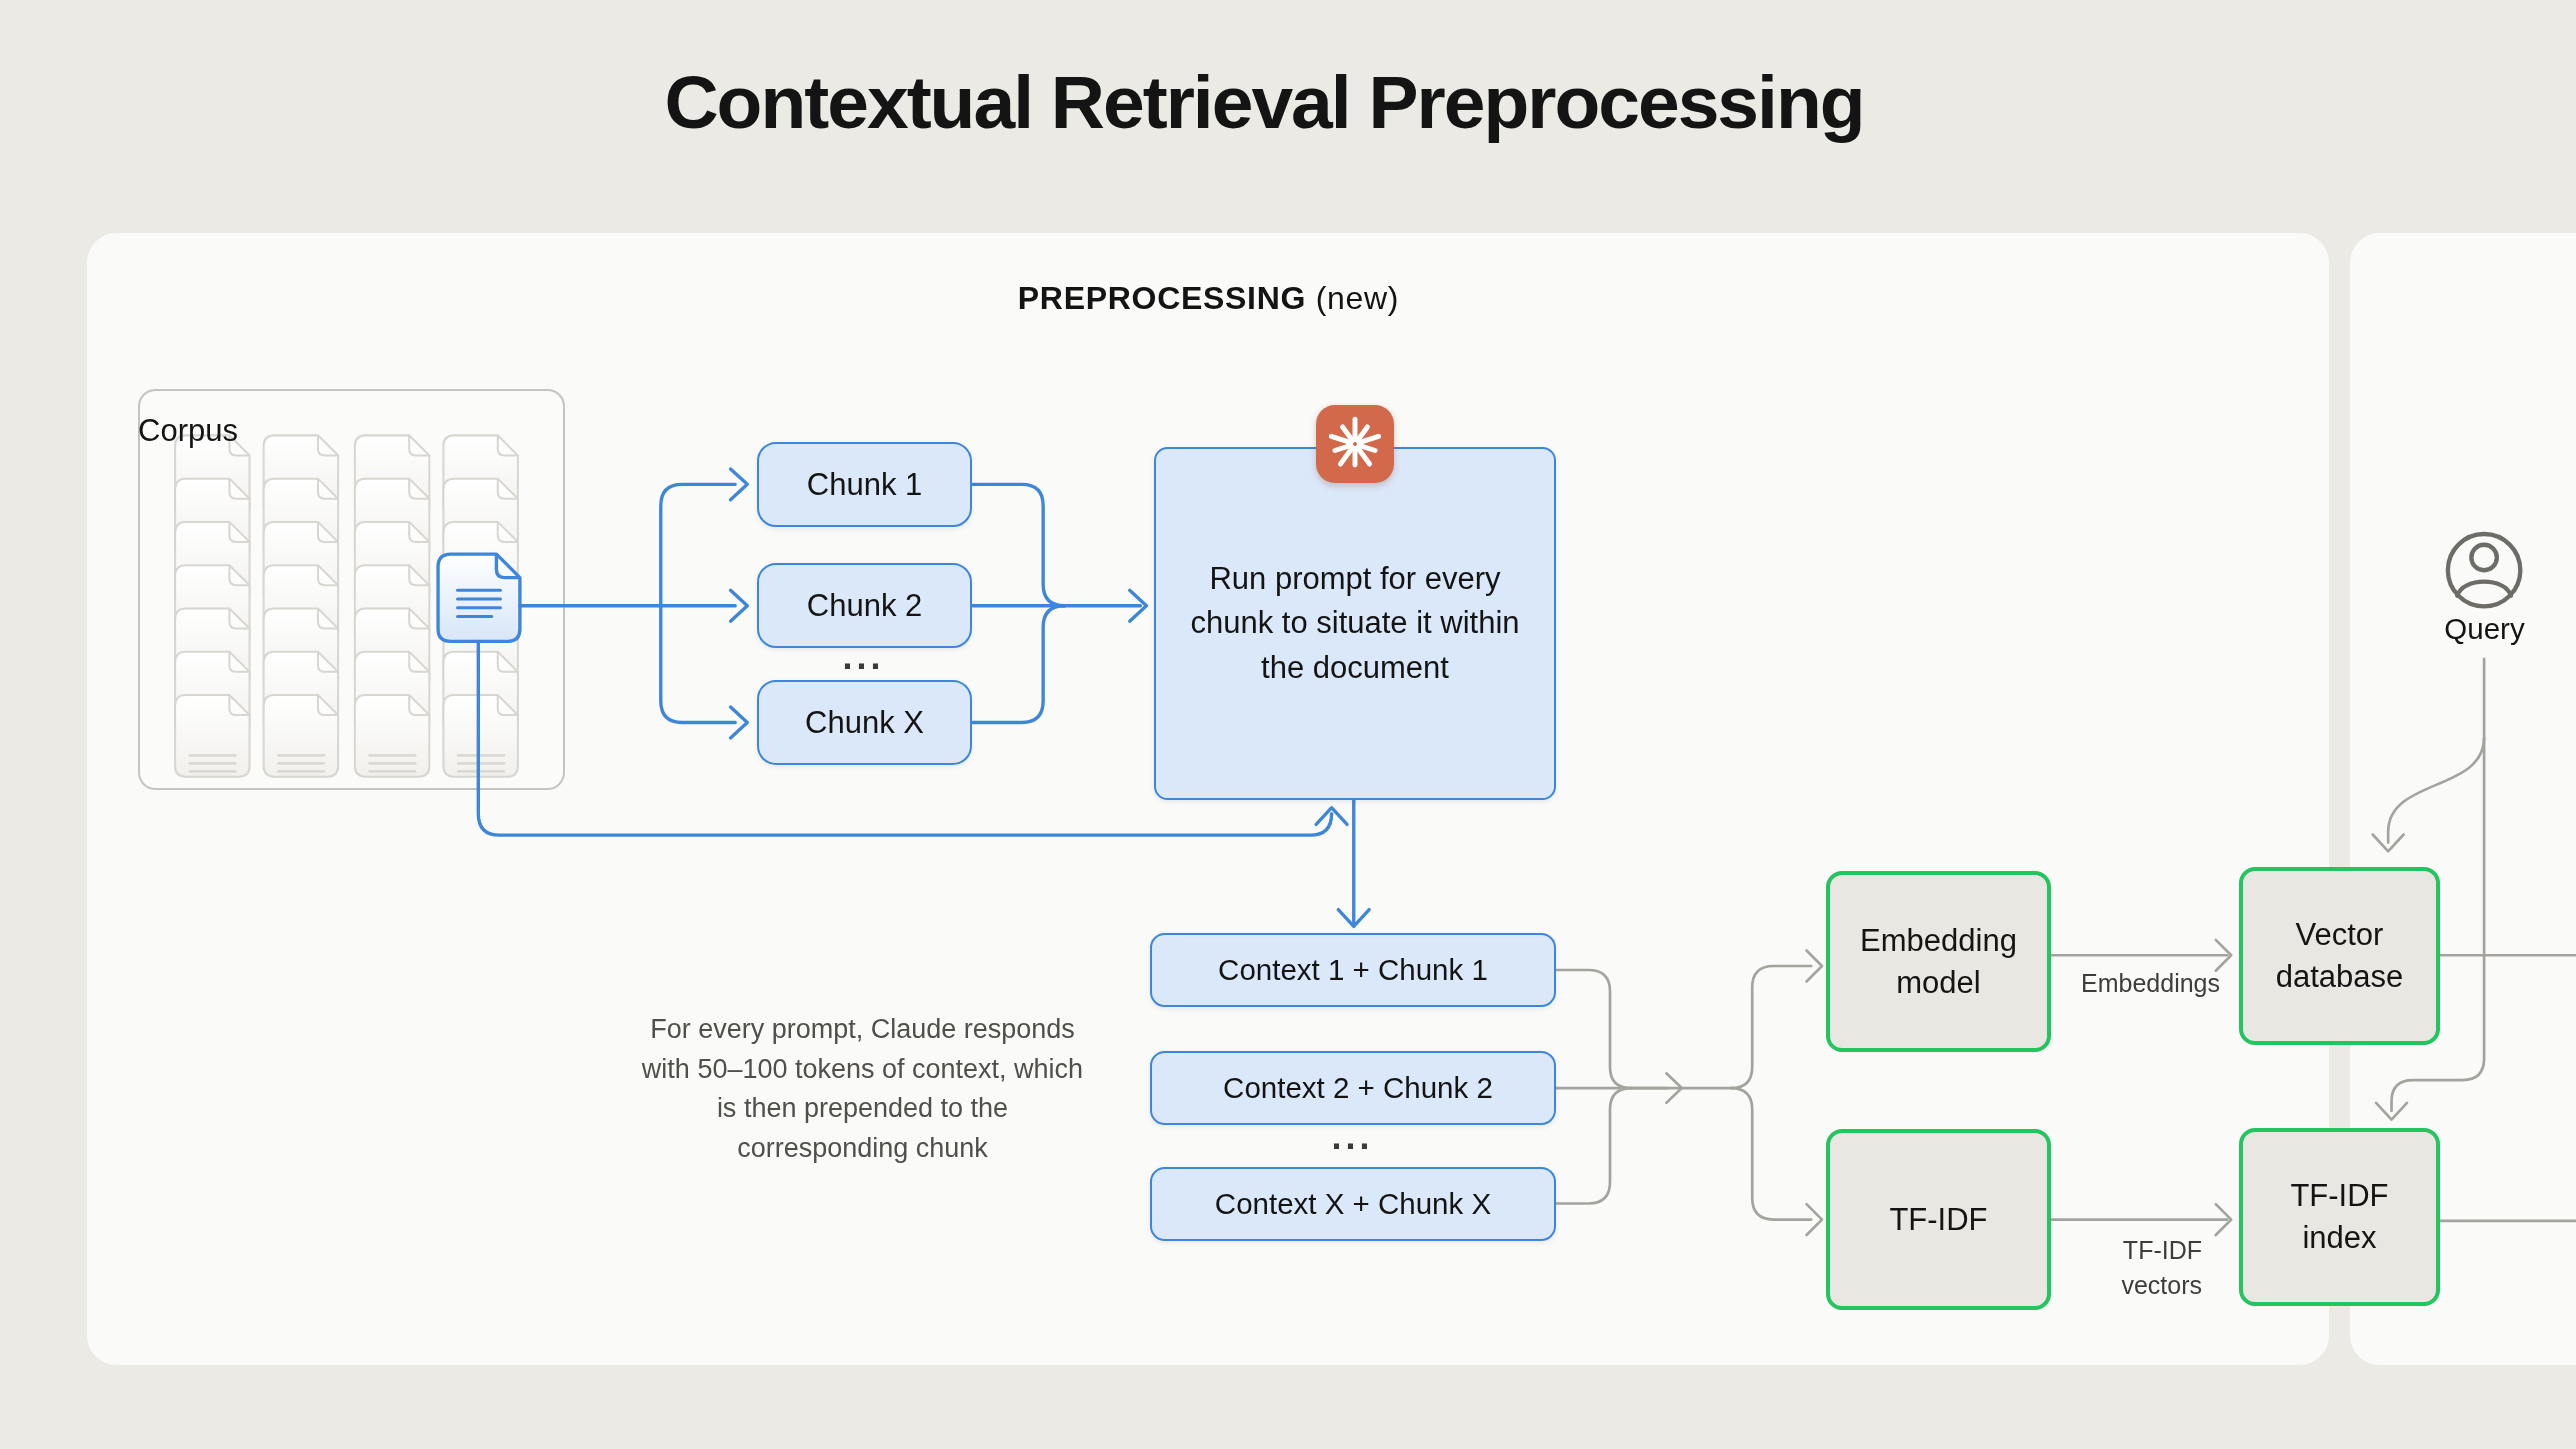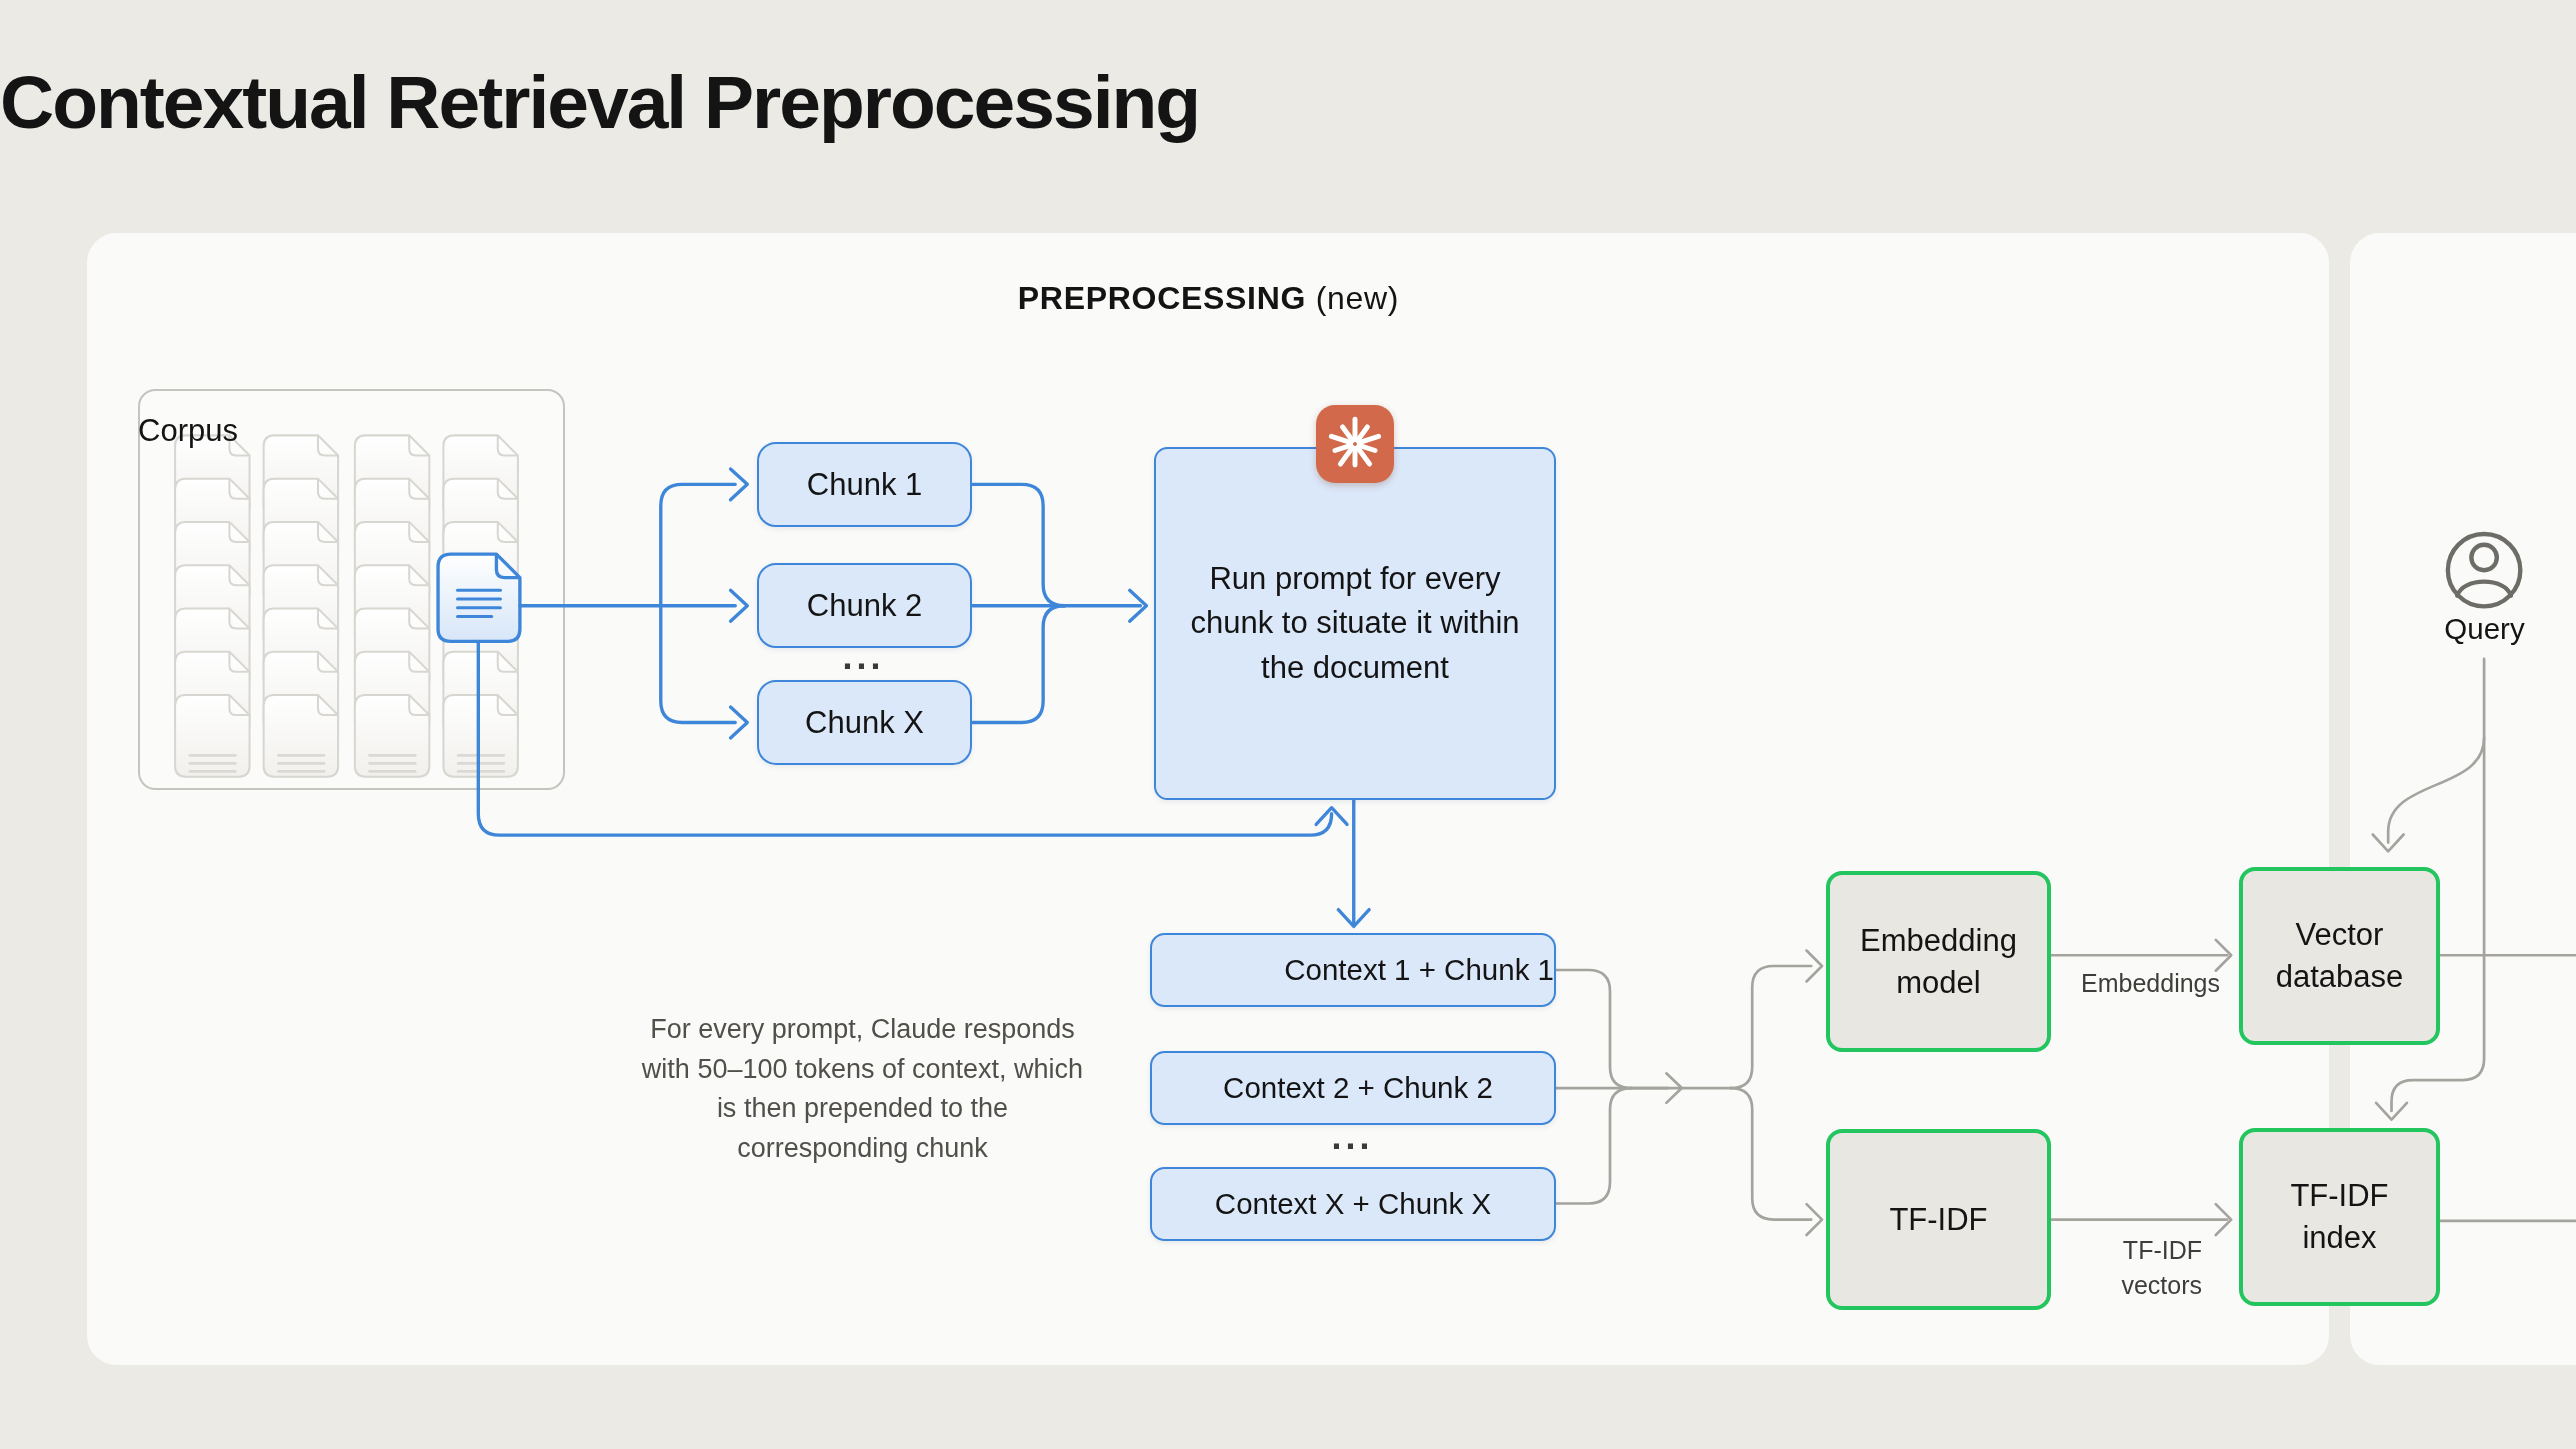--- a/index.html
+++ b/index.html
@@ -1,21 +1,21 @@
 <!DOCTYPE html>
 <html style="font-size:10.7px"><head>
 <meta charset="utf-8">
 <style>
   html,body{margin:0;padding:0;background:#ECEAE4;}
   #stage{position:relative;width:2576px;height:1449px;overflow:hidden;
          font-family:"Liberation Sans", sans-serif;color:#141414;}
   .panel{position:absolute;top:233px;height:1132px;background:#FAFAF8;border-radius:29.5px;}
   #panel-preprocessing{left:87px;width:2242px;}
   #panel-query{left:2350px;width:309px;}
-  #page-title{position:absolute;left:0;top:59px;width:2528px;
+  #page-title{position:absolute;left:0;top:59px;width:2528px;text-align:center;
               font-size:75px;font-weight:700;letter-spacing:-2px;}
   #section-label{position:absolute;left:873px;top:280px;width:671px;text-align:center;
                  font-size:32px;letter-spacing:0.7px;}
   #section-label .strong{font-weight:700;}
   #section-label .paren{font-weight:400;}
   
   #corpus-box{position:absolute;left:138px;top:389px;width:427px;height:401px;
               border:2.7px solid #C6C4BE;border-radius:17.4px;background:#FBFBF9;box-sizing:border-box;}
   #corpus-label{position:absolute;left:138px;top:413px;width:427px;text-align:left;
                 font-size:31px;z-index:4;}
@@ -205,21 +205,21 @@
         <line x1="56.657395614066075" y1="52.16311896062463" x2="82.33592155403522" y2="60.50657780874821" stroke="#FFFFFF" stroke-width="8" stroke-linecap="round"></line>
         <line x1="54.11449676604731" y1="55.66311896062463" x2="73.51141009169893" y2="82.36067977499789" stroke="#FFFFFF" stroke-width="8" stroke-linecap="round"></line>
         <line x1="50" y1="57" x2="50" y2="84" stroke="#FFFFFF" stroke-width="8" stroke-linecap="round"></line>
         <line x1="45.88550323395269" y1="55.66311896062463" x2="26.48858990830108" y2="82.36067977499789" stroke="#FFFFFF" stroke-width="8" stroke-linecap="round"></line>
         <line x1="43.342604385933925" y1="52.16311896062463" x2="17.664078445964783" y2="60.50657780874822" stroke="#FFFFFF" stroke-width="8" stroke-linecap="round"></line>
         <line x1="43.342604385933925" y1="47.83688103937536" x2="11.957739348193861" y2="37.639320225002095" stroke="#FFFFFF" stroke-width="8" stroke-linecap="round"></line>
         <line x1="45.88550323395269" y1="44.33688103937537" x2="30.01530142205591" y2="22.493422191251792" stroke="#FFFFFF" stroke-width="8" stroke-linecap="round"></line>
       </svg>
   </div>
 
-  <div class="bluebox ctxbox" style="left:1150px;top:933px;width:406px;height:74px;justify-content:flex-end;">
+  <div class="bluebox ctxbox" style="left:1150px;top:933px;width:406px;height:74px;">
     <span>Context 1 + Chunk 1</span>
   </div>
   <div class="bluebox ctxbox" style="left:1150px;top:1051px;width:406px;height:74px;padding-left:10px;">
     <span>Context 2 + Chunk 2</span>
   </div>
   <div class="dots" style="left:1319px;top:1116px;width:67px;">...</div>
   <div class="bluebox ctxbox" style="left:1150px;top:1167px;width:406px;height:74px;">
     <span>Context X + Chunk X</span>
   </div>
 

